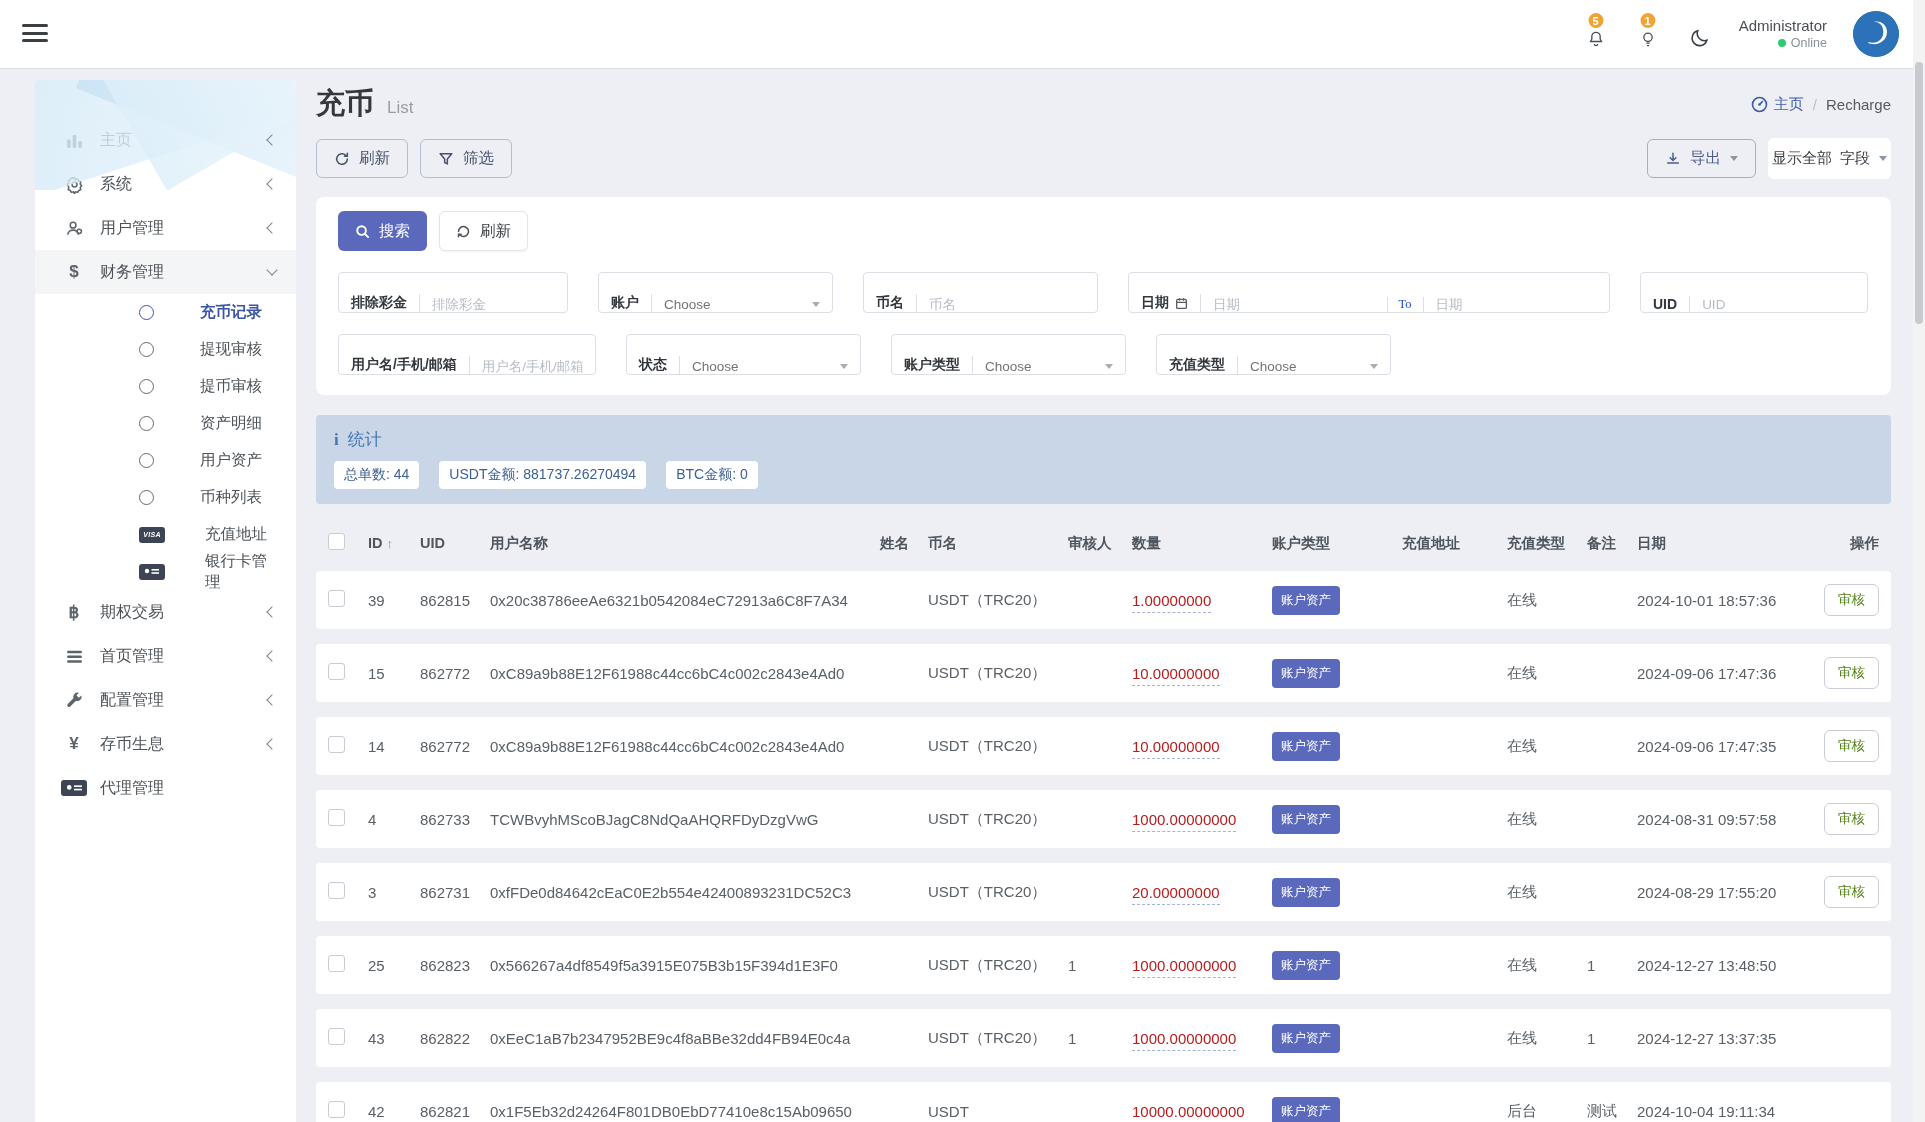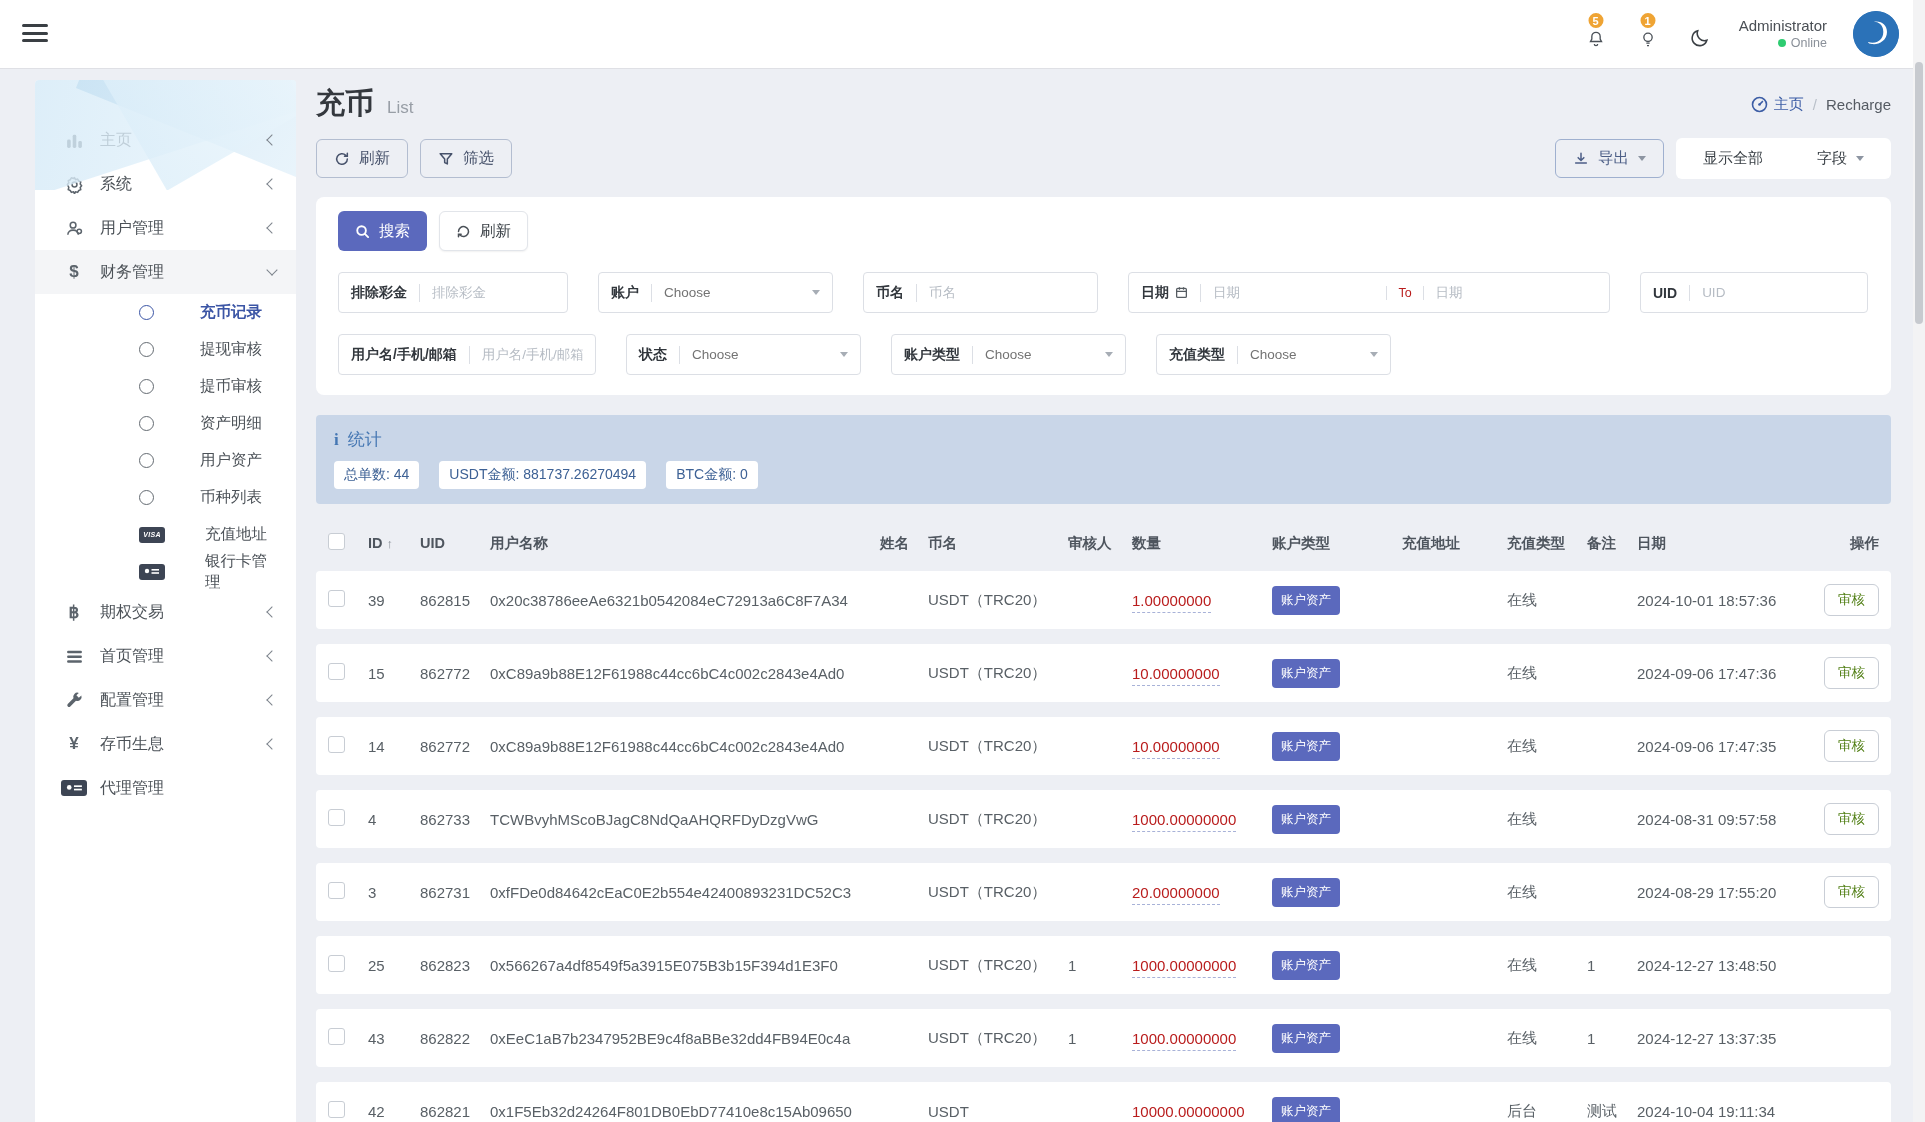--- a/index.html
+++ b/index.html
@@ -65,42 +65,42 @@
   .breadcrumb .sep { color:#b9bfc8; }
   .breadcrumb .cur { color:#555b63; }
   .toolbar { display:flex; justify-content:space-between; align-items:center; margin-top:12px; }
   .tb-left, .tb-right { display:flex; gap:12px; align-items:center; }
   .btn-outline { height:39px; border:1px solid #b3bdd0; border-radius:6px; background:transparent; padding:0 17px;
     font-size:15.5px; color:#47526b; display:flex; align-items:center; gap:9px; cursor:pointer; font-family:inherit; }
   .btn-outline svg { width:16px; height:16px; stroke:#47526b; fill:none; stroke-width:1.7; }
   .btn-export { color:#4c5e86; border-color:#9fb0cf; }
   .caret { width:0; height:0; border-left:4.5px solid transparent; border-right:4.5px solid transparent; border-top:5.5px solid #8d95a2; display:inline-block; }
   .fields-box { background:#fff; border-radius:6px; height:41px; display:flex; align-items:center; cursor:pointer; }
-  .fields-box .seg { padding:0 27px; font-size:15px; color:#3a4046; display:flex; align-items:center; gap:9px; }
+  .fields-box .seg { padding:0 4px; font-size:15px; color:#3a4046; display:flex; align-items:center; gap:9px; }
   
   .search-card { margin-top:18px; background:#fff; border-radius:8px; padding:14px 22px 20px; }
   .sc-buttons { display:flex; gap:12px; }
   .btn-primary { height:40px; background:#5b69bd; border:none; border-radius:6px; color:#fff; font-size:15.5px;
     padding:0 17px; display:flex; align-items:center; gap:9px; cursor:pointer; font-family:inherit; }
   .btn-primary svg { width:15px; height:15px; stroke:#fff; fill:none; stroke-width:2; }
   .btn-white { height:40px; background:#fff; border:1px solid #e2e5ea; box-shadow:0 1px 2px rgba(0,0,0,.06); border-radius:6px;
     color:#3a4046; font-size:15.5px; padding:0 16px; display:flex; align-items:center; gap:9px; cursor:pointer; font-family:inherit; }
   .btn-white svg { width:15px; height:15px; stroke:#4b5158; fill:none; stroke-width:1.8; }
   .filters-row { display:flex; gap:30px; margin-top:21px; }
-  .fgroup { display:flex; align-items:center; height:41px; border:1px solid #dcdfe5; border-radius:4px; background:#fff; overflow:hidden; flex:none; }
+  .fgroup { display:flex; align-items:flex-end; height:41px; border:1px solid #dcdfe5; border-radius:4px; background:#fff; overflow:hidden; flex:none; }
   .flabel { display:flex; align-items:center; gap:6px; padding:0 12px; font-size:14px; font-weight:bold; color:#32373d;
     border-right:1px solid #dcdfe5; white-space:nowrap; }
   .flabel svg { width:13px; height:13px; stroke:#555b61; fill:none; stroke-width:1.6; }
   .fgroup input { border:none; outline:none; flex:1; min-width:0; padding:0 12px; font-size:13.5px; color:#333; font-family:inherit; background:transparent; }
   .fgroup input::placeholder { color:#b6bcc4; }
   .fselect { flex:1; display:flex; align-items:center; justify-content:space-between; padding:0 12px; cursor:pointer; }
   .fselect .choose { font-size:13.5px; color:#737373; }
   .sel-caret { width:0; height:0; border-left:4.5px solid transparent; border-right:4.5px solid transparent; border-top:5.5px solid #a7adb5; }
-  .tolabel { display:flex; align-items:center; padding:0 11px; font-size:12.5px; color:#b91c1c;
-    border-left:1px solid #dcdfe5; border-right:1px solid #dcdfe5; }
+  .tolabel { display:flex; align-items:center; padding:0 11px; font-size:12.5px; color:#1d4ed8;
+    border-left:1px solid #dcdfe5; border-right:1px solid #dcdfe5;font-family:Liberation Serif, serif; }
   
   .stats { margin-top:20px; background:#c9d6e8; border-radius:4px; padding:13px 18px 15px; }
   .stats-title { display:flex; align-items:center; gap:9px; color:#4577b3; font-size:17px; }
   .stats-title .info-i { font-family:"Liberation Serif", serif; font-weight:bold; font-size:17px; }
   .pills { display:flex; gap:20px; margin-top:10px; }
   .pill { background:#fff; border-radius:4px; padding:5px 10px; font-size:14px; color:#3d6195; }
   
   .tablewrap { margin-top:24px; }
   .thead, .trow { display:grid; grid-template-columns:40px 52px 70px minmax(0,1fr) 48px 140px 64px 140px 130px 105px 80px 50px 180px 62px; align-items:center; padding:0 12px; }
   .thead { height:30px; margin-bottom:13px; font-size:14.5px; font-weight:bold; color:#4e555e; }

